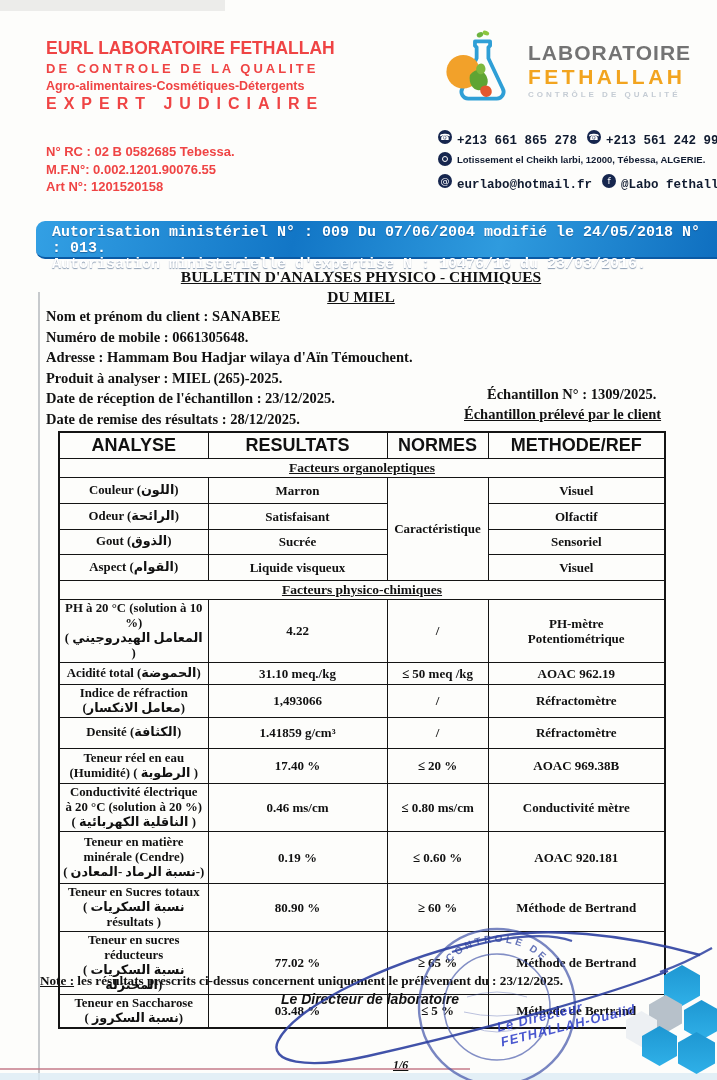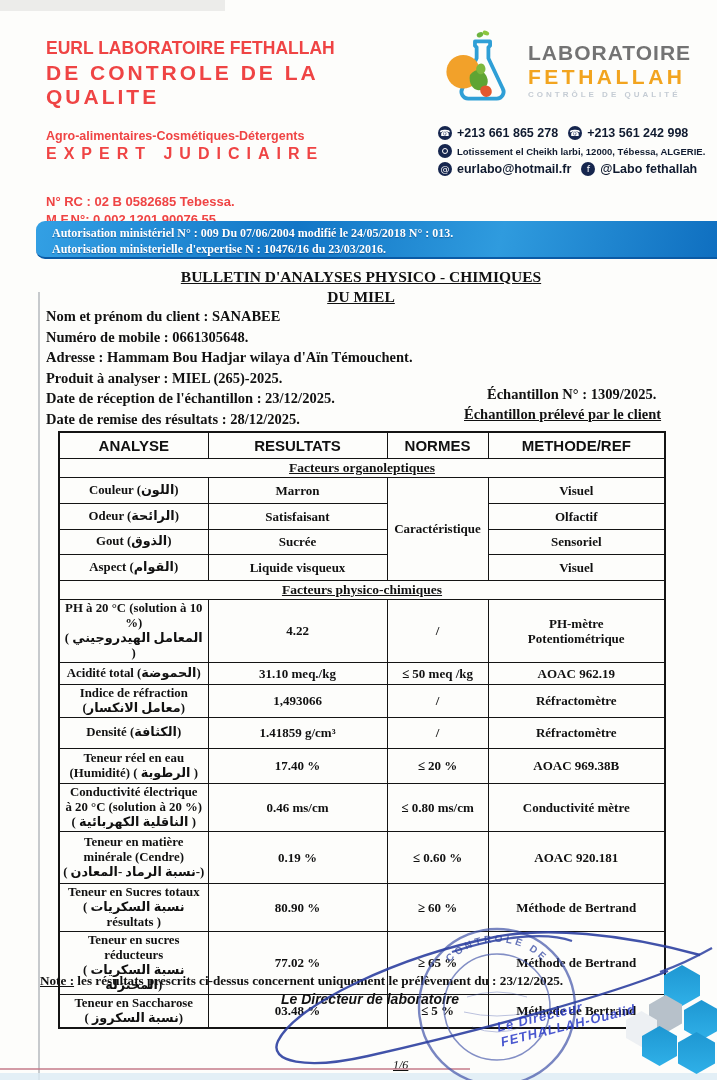--- a/index.html
+++ b/index.html
@@ -3,81 +3,81 @@
 <meta charset="utf-8">
 <style>
   html,body{margin:0;padding:0;background:#e9e9e9;}
   .page{position:relative;width:717px;height:1080px;background:#fdfdfb;overflow:hidden;
         font-family:"Liberation Serif","DejaVu Sans",serif;color:#111;}
 
   
   .lh-left{position:absolute;left:46px;top:38px;width:345px;color:#ef4444;
            font-family:"Liberation Sans","DejaVu Sans",sans-serif;}
   .lh1{font-size:17.5px;font-weight:700;}
-  .lh2{font-size:21px;font-weight:600;letter-spacing:3px;margin-top:2px;}
-  .lh3{font-size:12.5px;font-weight:600;margin-top:20px;}
+  .lh2{font-size:13px;font-weight:600;letter-spacing:3px;margin-top:2px;}
+  .lh3{font-size:12.5px;font-weight:600;margin-top:3px;}
   .lh4{font-size:16px;font-weight:700;letter-spacing:7px;margin-top:2px;}
   .regs{margin-top:30px;font-size:13px;font-weight:700;line-height:17.5px;}
 
   
   .lh-right{position:absolute;left:438px;top:28px;width:272px;}
   .logo-row{display:flex;align-items:center;}
   .logo-text{margin-left:6px;font-family:"Liberation Sans","DejaVu Sans",sans-serif;}
   .logo-l1{font-size:21px;font-weight:800;color:#737373;letter-spacing:1px;}
   .logo-l2{font-size:21px;font-weight:800;color:#f2a41f;letter-spacing:3.5px;}
   .logo-l3{font-size:8px;font-weight:700;color:#c5ccd4;letter-spacing:3px;margin-top:1px;}
   .contact{margin-top:14px;font-family:"Liberation Sans","DejaVu Sans",sans-serif;color:#101b30;}
   .c-row{display:flex;align-items:center;margin-top:4px;white-space:nowrap;}
-  .c-row .txt{font-size:12.5px;font-weight:700;margin:0 10px 0 5px;}
+  .c-row .txt{font-size:12.5px;font-weight:700;margin:8px 10px 0 5px;font-family:Liberation Mono, monospace;}
   .c-row .small{font-size:9.5px;font-weight:600;margin-left:5px;}
   .cicon{display:inline-block;width:14px;height:14px;border-radius:50%;background:#16264e;color:#fff;
          font-size:9px;line-height:14px;text-align:center;flex:0 0 14px;
          font-family:"DejaVu Sans",sans-serif;}
   .cicon.ring{background:#16264e;position:relative;}
   .cicon.ring::after{content:"";position:absolute;left:4px;top:4px;width:6px;height:6px;border-radius:50%;
          border:1.5px solid #fff;box-sizing:border-box;}
 
   
   .banner{position:absolute;left:36px;top:221px;width:681px;height:38px;
           background:linear-gradient(104deg,#33a0e4 0%,#1276c6 38%,#2f9bde 68%,#0f6fc0 100%);
           border-radius:9px 0 0 9px;color:#fff;
-          font-family:Liberation Serif, serif;
-          font-size:12px;font-weight:700;line-height:16px;padding:4px 0 0 16px;box-sizing:border-box;
+          font-family:Liberation Mono, monospace;
+          font-size:15px;font-weight:700;line-height:16px;padding:4px 0 0 16px;box-sizing:border-box;
           text-shadow:0 1px 1px rgba(0,40,90,.45);border-bottom:2px solid #0a5aa5;}
 
   
   .title{position:absolute;left:58px;top:268px;width:606px;text-align:center;}
   .t1,.t2{font-size:15.5px;font-weight:700;text-decoration:underline;}
   .t2{margin-top:2px;}
 
   
   .client{position:absolute;left:46px;top:306px;width:470px;font-size:14.5px;font-weight:700;line-height:20.5px;}
   .sample-no{position:absolute;left:487px;top:386px;font-size:14.5px;font-weight:700;}
   .sample-by{position:absolute;left:464px;top:406px;font-size:14.5px;font-weight:700;text-decoration:underline;}
   .scanline{position:absolute;left:38px;top:292px;width:2px;height:788px;background:#9aa0a8;opacity:.55;}
   .corner-smudge{position:absolute;left:0;top:0;width:225px;height:11px;background:#ececea;}
 
   
   table.results{position:absolute;left:58px;top:431px;width:606px;border-collapse:collapse;
                 border:2px solid #141414;table-layout:fixed;}
   table.results td,table.results th{border:1px solid #141414;text-align:center;vertical-align:middle;
                 padding:1px 3px;overflow:hidden;}
-  th.colhdr{font-family:"Liberation Sans","DejaVu Sans",sans-serif;font-size:15px;font-weight:700;}
+  th.colhdr{font-family:"Liberation Sans","DejaVu Sans",sans-serif;font-size:18px;font-weight:700;}
   td.sec{font-size:13.5px;font-weight:700;text-decoration:underline;}
   td.a{font-size:12.8px;font-weight:700;line-height:15px;}
   td.r,td.n,td.m{font-size:13px;font-weight:600;line-height:15px;}
   .ln{display:block;}
 
   
   .note{position:absolute;left:40px;top:973px;width:650px;font-size:13.2px;font-weight:700;}
   .note-label{text-decoration:underline;}
   .director{position:absolute;left:210px;top:991px;width:320px;text-align:center;
             font-family:"Liberation Sans","DejaVu Sans",sans-serif;
             font-size:14px;font-weight:700;font-style:italic;}
-  .pagenum{position:absolute;left:393px;top:1058px;font-size:12px;font-weight:400;font-style:italic;
+  .pagenum{position:absolute;left:393px;top:1058px;font-size:12px;font-weight:700;font-style:italic;
            text-decoration:underline;}
   .bottom-line{position:absolute;left:0;top:1068px;width:470px;height:2px;background:#c4798a;opacity:.75;}
   .bottom-edge{position:absolute;left:0;top:1073px;width:717px;height:7px;background:#dcebf5;opacity:.8;}
 
   
   .stamp{position:absolute;left:412px;top:922px;}
   .sig-overlay{position:absolute;left:0;top:0;width:717px;height:1080px;pointer-events:none;}
   .sig-text{position:absolute;left:497px;top:1003px;transform:rotate(-14deg);color:#2a3bc8;
             font-family:"Liberation Sans","DejaVu Sans",sans-serif;font-weight:700;font-style:italic;
             font-size:13px;line-height:15px;opacity:.85;letter-spacing:1px;white-space:nowrap;}

